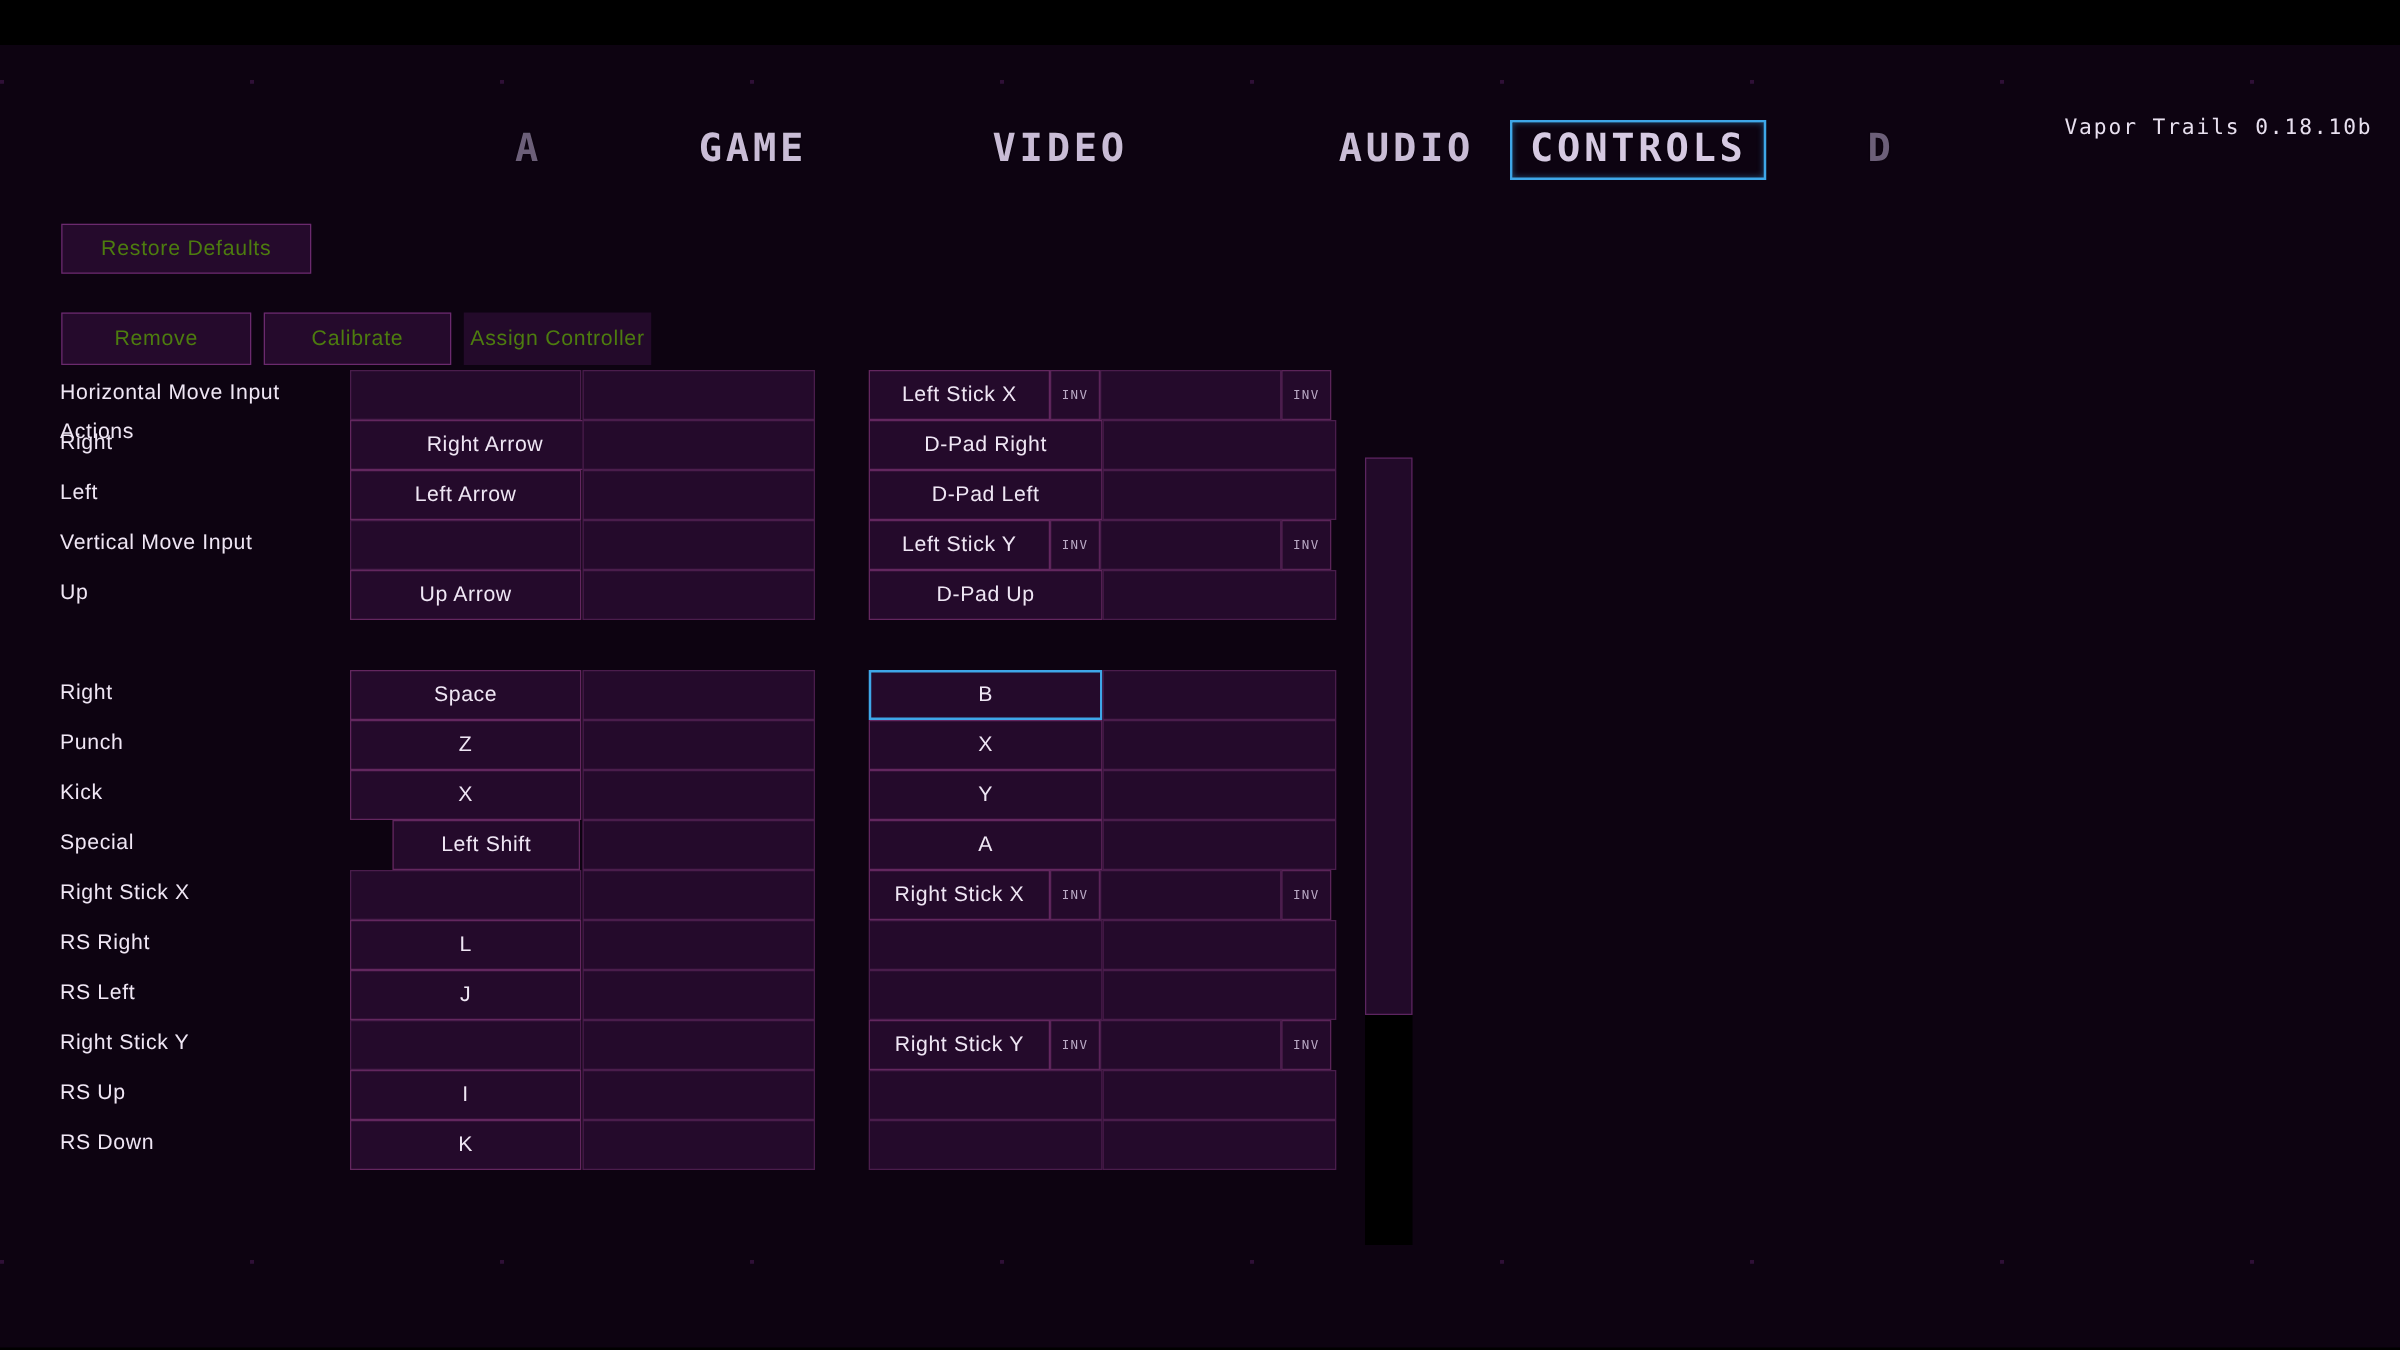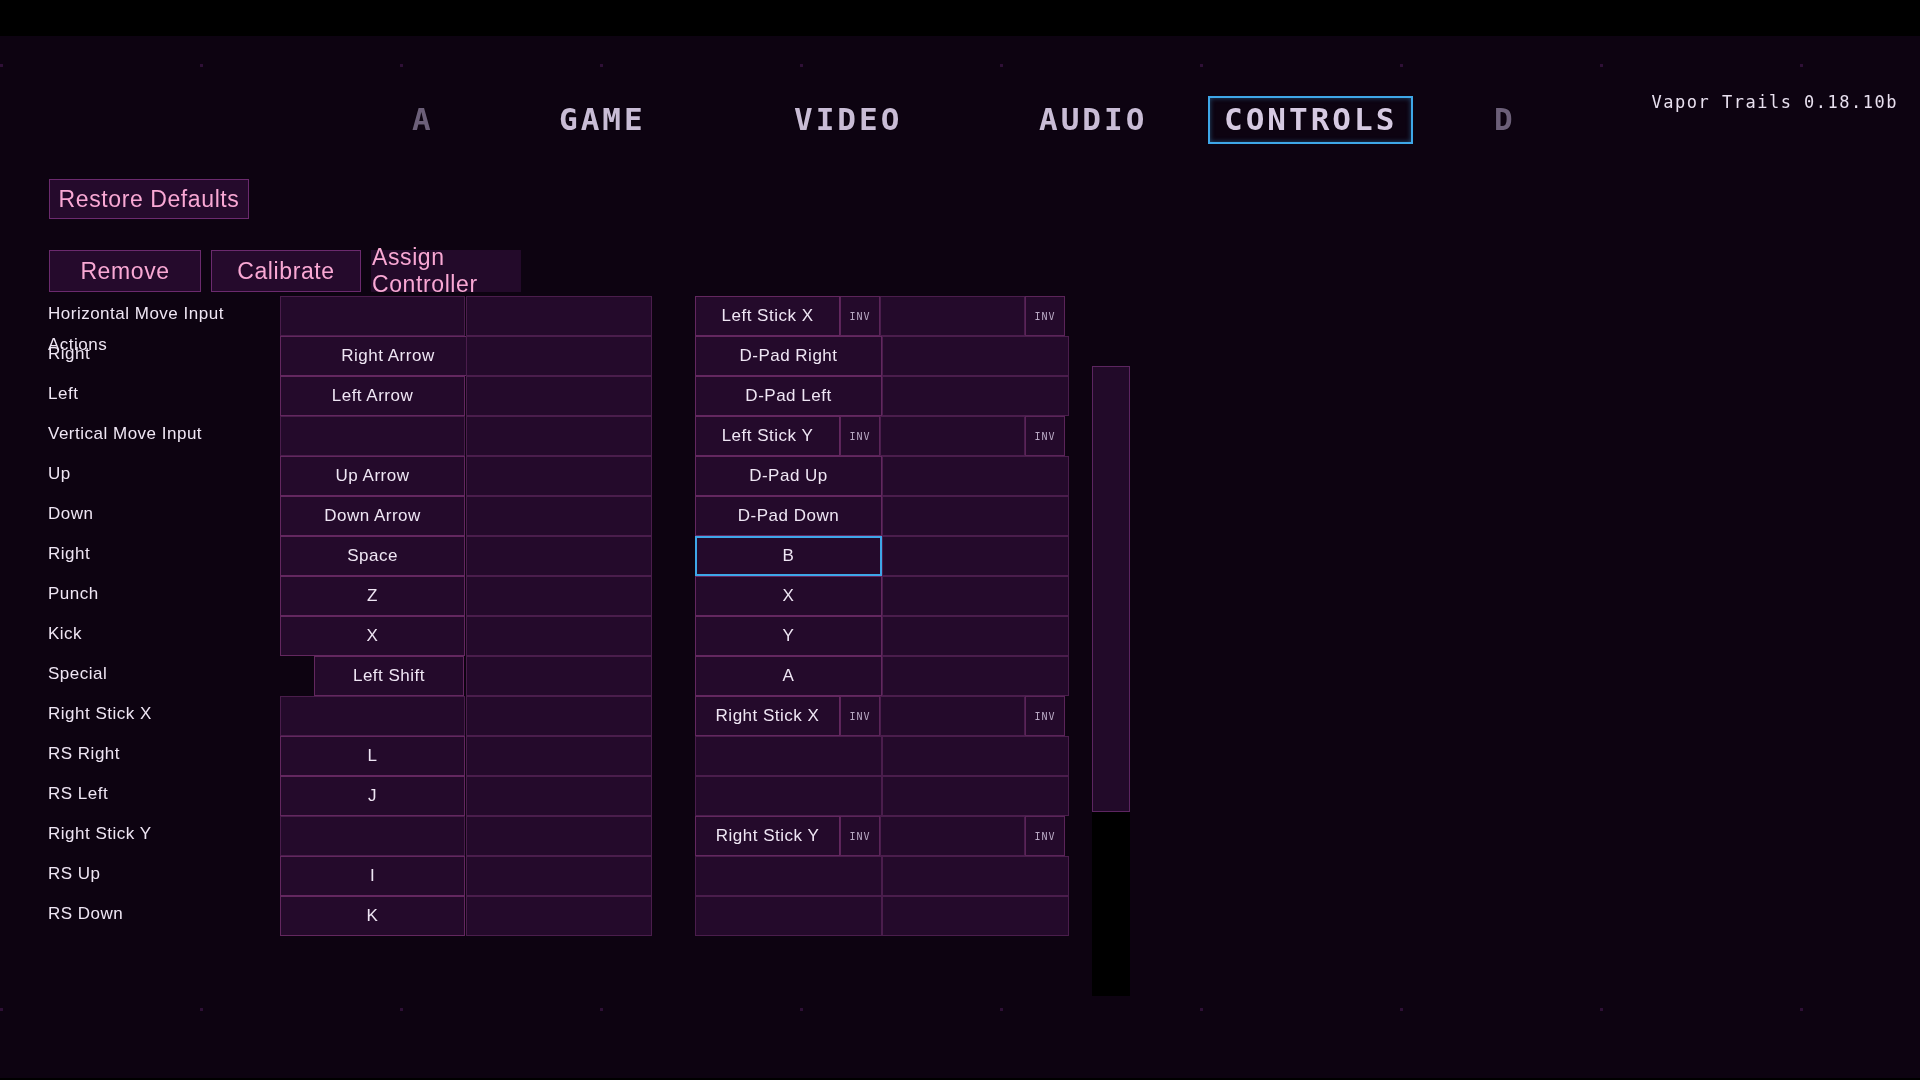--- a/index.html
+++ b/index.html
@@ -44,21 +44,21 @@
   
   #version{
     position:absolute; right:22px; top:56px;
     font-family:"DejaVu Sans Mono", monospace;
     font-size:17px; letter-spacing:1.5px; color:#e8e0ef;
   }
   
   .btn{
     position:absolute;
     background:#250a2c; border:1px solid #6b2a6e;
-    color:#f9a8d4; font-size:23px; letter-spacing:.6px;
+    color:#4d7c0f; font-size:17px; letter-spacing:.6px;
     display:flex; align-items:center; justify-content:center;
     cursor:pointer;
   }
   .btn.noborder{ border:1px solid transparent; background:#230a2a; }
   
   #listclip{
     position:absolute; left:0; top:260px; width:1920px; height:712px;
     overflow:hidden;
   }
   .colhdr{
@@ -99,21 +99,21 @@
 
 <div id="screen">
   <div id="viewport">
 
     <div class="dotrow" style="top:28px"></div>
 
     <div id="tabbar">
         <div class="tab dim" style="left: 398px;">A</div>
         <div class="tab" style="left: 545px;">GAME</div>
         <div class="tab" style="left: 780px;">VIDEO</div>
-        <div class="tab" style="left: 1025px; text-align: center;">AUDIO</div>
+        <div class="tab" style="left: 1057px; text-align: center;">AUDIO</div>
         <div class="tab active" style="left: 1208px;">CONTROLS</div>
         <div class="tab dim" style="left: 1480px;">D</div>
       </div>
 
     <div id="version">Vapor Trails 0.18.10b</div>
 
     <div class="btn" id="btn-restore" style="left:49px; top:143px; width:200px; height:40px;">Restore Defaults</div>
 
     <div class="btn" id="btn-remove" style="left:49px; top:214px; width:152px; height:42px;">Remove</div>
 
@@ -158,27 +158,20 @@
           <div class="cell plain" style="left: 880px; width: 145px;"></div>
           <div class="inv" style="left: 1025px;">INV</div>
         </div>
         <div class="row" style="top: 160px;">
           <div class="act">Up</div>
           <div class="cell" style="left: 280px; width: 185px;">Up Arrow</div>
           <div class="cell plain" style="left: 466px; width: 186px;"></div>
           <div class="cell" style="left: 695px; width: 187px;">D-Pad Up</div>
           <div class="cell plain" style="left: 882px; width: 187px;"></div>
         </div>
-        <div class="row" style="top: 200px;">
-          <div class="act">Down</div>
-          <div class="cell" style="left: 280px; width: 185px;">Down Arrow</div>
-          <div class="cell plain" style="left: 466px; width: 186px;"></div>
-          <div class="cell" style="left: 695px; width: 187px;">D-Pad Down</div>
-          <div class="cell plain" style="left: 882px; width: 187px;"></div>
-        </div>
         <div class="row" style="top: 240px;">
           <div class="act">Right</div>
           <div class="cell" style="left: 280px; width: 185px;">Space</div>
           <div class="cell plain" style="left: 466px; width: 186px;"></div>
           <div class="cell sel" style="left: 695px; width: 187px;">B</div>
           <div class="cell plain" style="left: 882px; width: 187px;"></div>
         </div>
         <div class="row" style="top: 280px;">
           <div class="act">Punch</div>
           <div class="cell" style="left: 280px; width: 185px;">Z</div>

